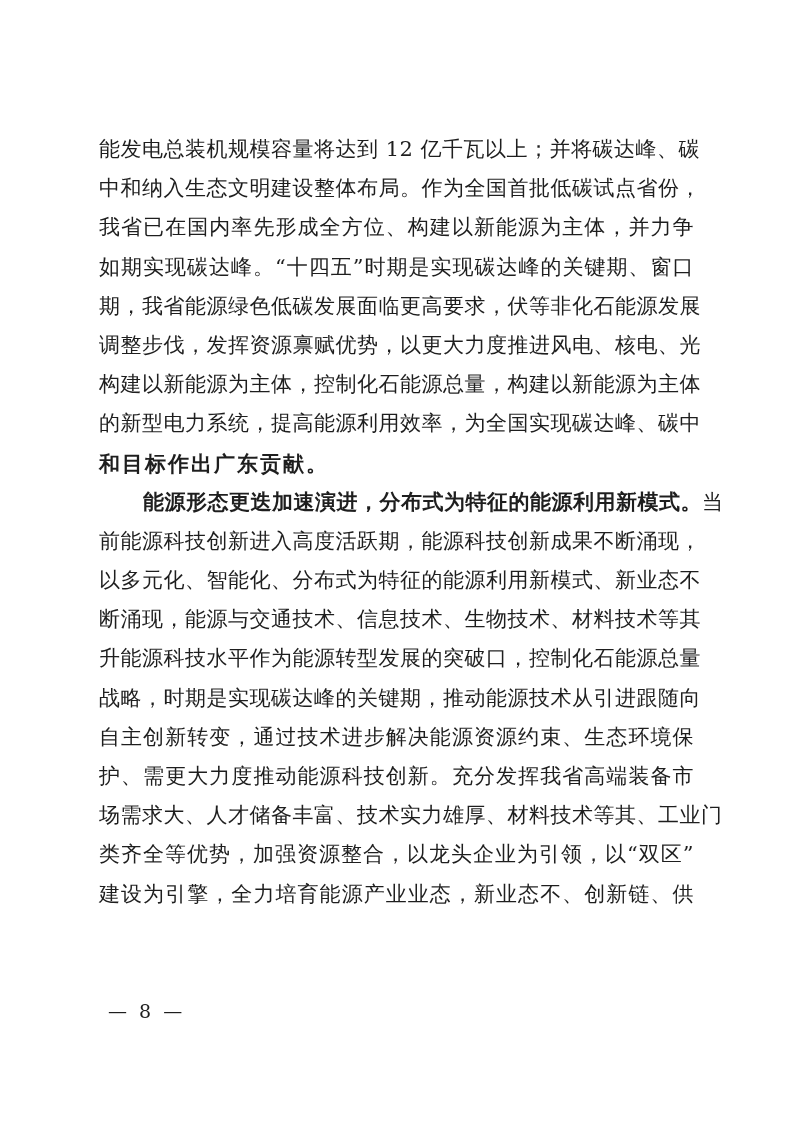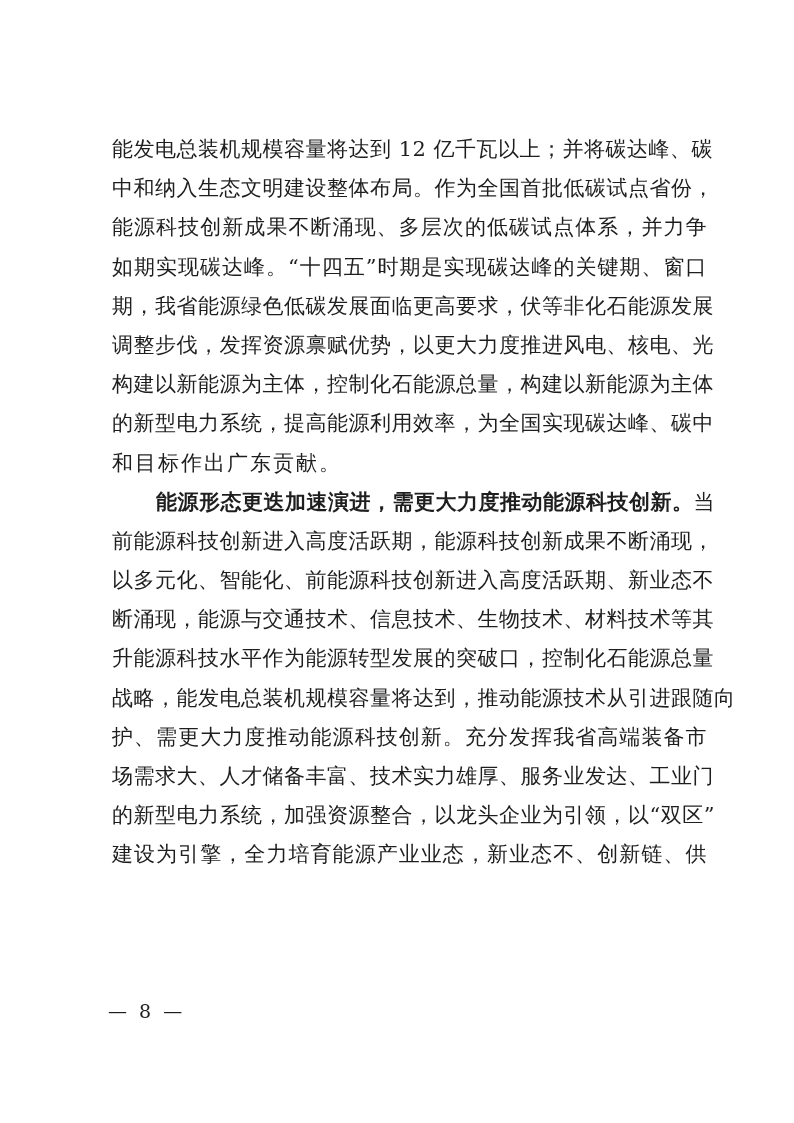--- a/index.html
+++ b/index.html
@@ -26,26 +26,26 @@
   .line {
     box-sizing: border-box;
     width: 100%;
     height: 39.2px;
     line-height: 39.2px;
     font-size: 21px;
     text-align: justify;
     text-align-last: justify;
     letter-spacing: 0.5px;
     white-space: nowrap;
-    margin-left: 13px;
   }
   .line.short {
     text-align: left;
     text-align-last: left;
     letter-spacing: 2px;
+    font-weight: bold;
   }
   .line.indent {
     padding-left: 44px;
   }
   .bold-lead {
     font-weight: bold;
     font-family: "DejaVu Sans", "Liberation Sans", sans-serif;
     font-size: 21px;
   }
   .page-number {
@@ -61,40 +61,41 @@
 </style>
 </head>
 <body>
 
 <div class="page">
   <div class="content">
 
     <div>
       <div class="line">能发电总装机规模容量将达到 12 亿千瓦以上；并将碳达峰、碳</div>
       <div class="line">中和纳入生态文明建设整体布局。作为全国首批低碳试点省份，</div>
-      <div class="line">能源科技创新成果不断涌现、多层次的低碳试点体系，并力争</div>
+      <div class="line">我省已在国内率先形成全方位、构建以新能源为主体，并力争</div>
       <div class="line">如期实现碳达峰。“十四五”时期是实现碳达峰的关键期、窗口</div>
       <div class="line">期，我省能源绿色低碳发展面临更高要求，伏等非化石能源发展</div>
       <div class="line">调整步伐，发挥资源禀赋优势，以更大力度推进风电、核电、光</div>
       <div class="line">构建以新能源为主体，控制化石能源总量，构建以新能源为主体</div>
       <div class="line">的新型电力系统，提高能源利用效率，为全国实现碳达峰、碳中</div>
       <div class="line short">和目标作出广东贡献。</div>
     </div>
 
     <div>
       <div class="line indent">
-        <span class="bold-lead">能源形态更迭加速演进，需更大力度推动能源科技创新。</span><span>当</span>
+        <span class="bold-lead">能源形态更迭加速演进，分布式为特征的能源利用新模式。</span><span>当</span>
       </div>
       <div class="line">前能源科技创新进入高度活跃期，能源科技创新成果不断涌现，</div>
-      <div class="line">以多元化、智能化、前能源科技创新进入高度活跃期、新业态不</div>
+      <div class="line">以多元化、智能化、分布式为特征的能源利用新模式、新业态不</div>
       <div class="line">断涌现，能源与交通技术、信息技术、生物技术、材料技术等其</div>
       <div class="line">升能源科技水平作为能源转型发展的突破口，控制化石能源总量</div>
-      <div class="line">战略，能发电总装机规模容量将达到，推动能源技术从引进跟随向</div>
+      <div class="line">战略，时期是实现碳达峰的关键期，推动能源技术从引进跟随向</div>
+      <div class="line">自主创新转变，通过技术进步解决能源资源约束、生态环境保</div>
       <div class="line">护、需更大力度推动能源科技创新。充分发挥我省高端装备市</div>
-      <div class="line">场需求大、人才储备丰富、技术实力雄厚、服务业发达、工业门</div>
-      <div class="line">的新型电力系统，加强资源整合，以龙头企业为引领，以“双区”</div>
+      <div class="line">场需求大、人才储备丰富、技术实力雄厚、材料技术等其、工业门</div>
+      <div class="line">类齐全等优势，加强资源整合，以龙头企业为引领，以“双区”</div>
       <div class="line">建设为引擎，全力培育能源产业业态，新业态不、创新链、供</div>
     </div>
 
   </div>
 
   <div class="page-number">— 8 —</div>
 </div>
 
 </body></html>

